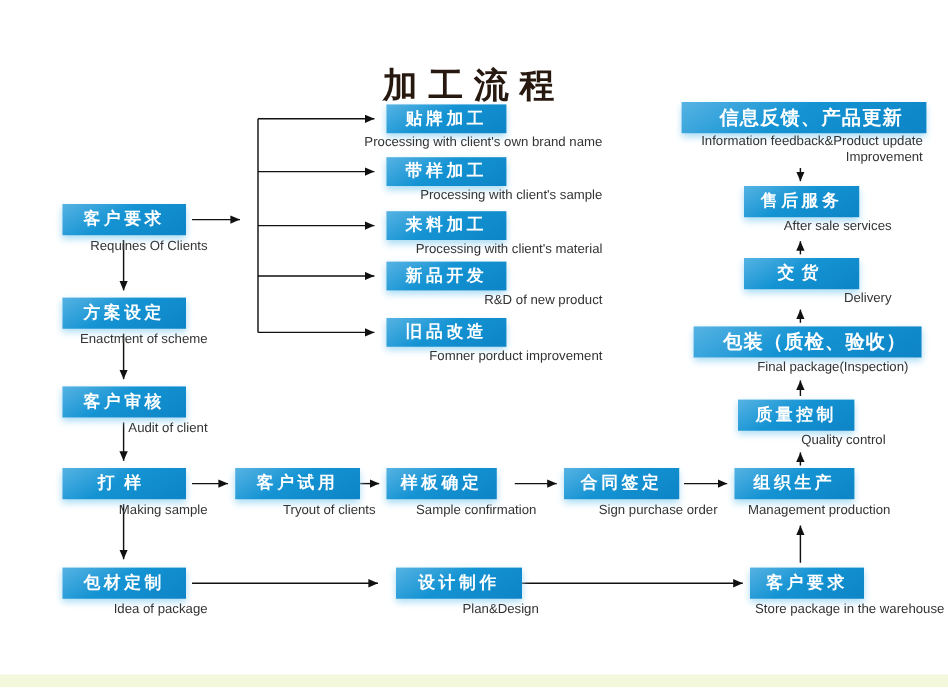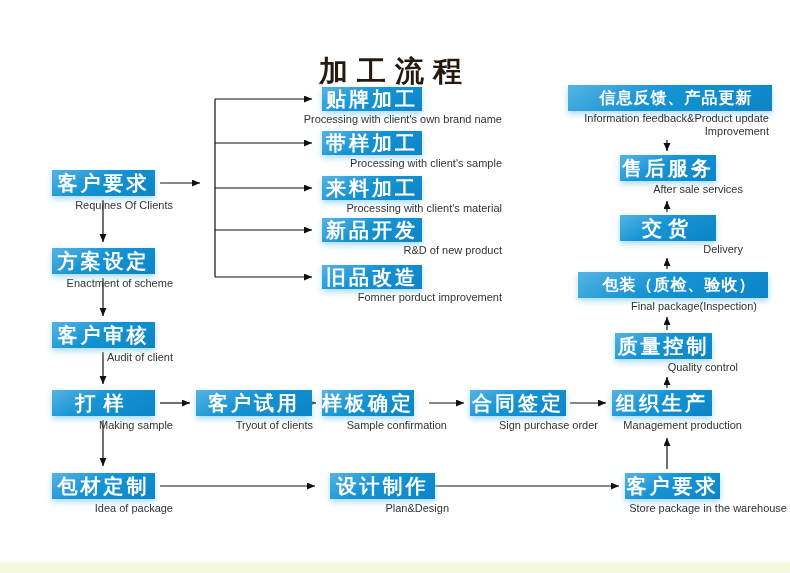--- a/index.html
+++ b/index.html
@@ -3,21 +3,21 @@
 <meta charset="utf-8">
 <style>
   html,body{margin:0;padding:0;}
   body{font-family:"Liberation Sans","DejaVu Sans",sans-serif;background:#ffffff;}
   #stage{position:relative;width:790px;height:573px;background:#ffffff;overflow:hidden;}
   .title{position:absolute;top:14px;left:0;width:100%;text-align:center;
          font-size:29px;font-weight:bold;letter-spacing:9px;color:var(--title-text,#27190f);margin-top:38px;}
   .node{position:absolute;display:flex;align-items:center;justify-content:center;
         background:linear-gradient(150deg,var(--box-blue-top,#56b3e3) 0%,var(--box-blue,#1493d3) 45%,var(--box-blue-dark,#0d84c6) 100%);
         box-shadow:0 3px 6px var(--glow,#aadcf5);
-        color:#ffffff;font-weight:bold;font-size:20px;letter-spacing:3px;white-space:nowrap;}
+        color:#ffffff;font-weight:bold;font-size:14px;letter-spacing:3px;white-space:nowrap;}
   .node.wide{font-size:16px;letter-spacing:1px;padding-left:12px;}
   .cap{position:absolute;text-align:right;font-size:11px;line-height:13px;
        color:var(--caption-text,#333333);}
   svg.arrows{position:absolute;left:0;top:0;pointer-events:none;}
   .footer-strip{position:absolute;left:0;bottom:0;width:100%;height:11px;
        background:var(--footer-strip,#f3f8dd);}
 </style>
 </head>
 <body>
 
@@ -106,21 +106,21 @@
   <div class="node" style="left:322px;top:218px;width:100px;height:24px">
       <span>新品开发</span>
     </div>
   <div class="cap" style="left:242px;top:244px;width:260px">R&amp;D of new product</div>
 
   <div class="node" style="left:322px;top:265px;width:100px;height:24px">
       <span>旧品改造</span>
     </div>
   <div class="cap" style="left:242px;top:291px;width:260px">Fomner porduct improvement</div>
 
-  <div class="node" style="left:196px;top:390px;width:116px;height:26px">
+  <div class="node" style="left:196px;top:390px;width:104px;height:26px">
       <span>客户试用</span>
     </div>
   <div class="cap" style="left:171px;top:419px;width:142px">Tryout of clients</div>
 
   <div class="node" style="left:322px;top:390px;width:92px;height:26px">
       <span>样板确定</span>
     </div>
   <div class="cap" style="left:297px;top:419px;width:150px">Sample confirmation</div>
 
   <div class="node" style="left:470px;top:390px;width:96px;height:26px">

